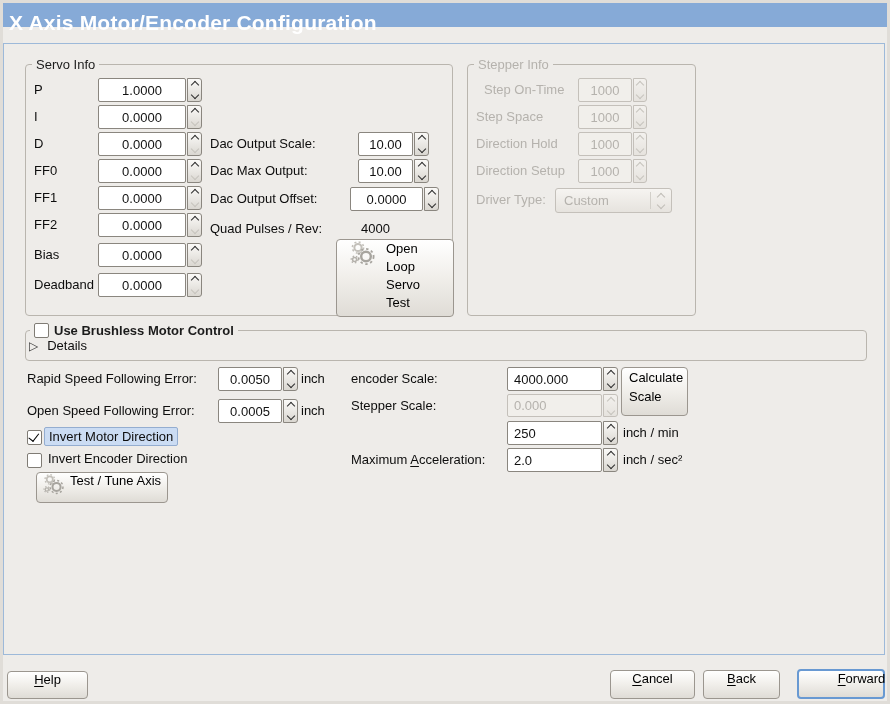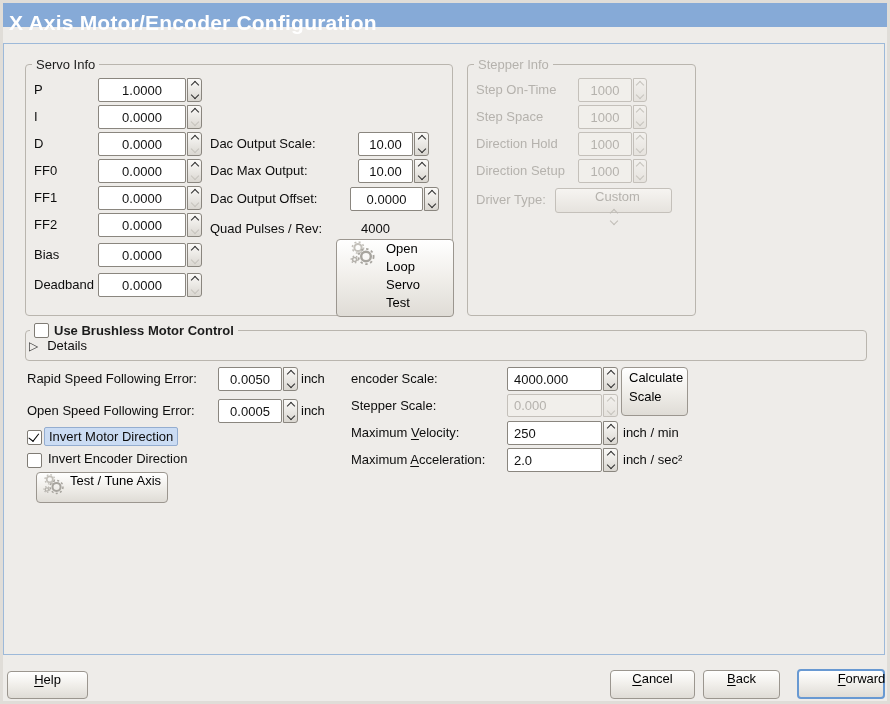--- a/index.html
+++ b/index.html
@@ -37,21 +37,21 @@
   .btn.focus{border:2px solid #6899d2;padding-left:41px;}
   .u{text-decoration:underline;text-underline-offset:2px;}
   .prelines{white-space:pre-line;}
 
   .cb{position:absolute;width:13px;height:13px;background:#fff;border:1px solid #807c75;border-radius:2px;box-sizing:content-box;}
   .cb.checked::after{content:"";position:absolute;left:3px;top:0px;width:4.5px;height:8.5px;border-right:1.8px solid #000;border-bottom:1.8px solid #000;transform:rotate(38deg);}
   .cb.inline{position:relative;display:inline-block;flex:0 0 auto;}
   .hl-label{position:absolute;font-size:13px;color:#0d0d0d;background:#cbdcf3;border:1px solid #94add0;border-radius:2px;padding:1px 4px;white-space:nowrap;}
 
   .combo{position:absolute;box-sizing:border-box;border:1px solid #c4c0ba;border-radius:3px;
-         background:linear-gradient(#f6f4f1,#e6e3de);display:flex;align-items:center;flex-direction:column;}
+         background:linear-gradient(#f6f4f1,#e6e3de);display:flex;align-items:center;}
   .combo .txt{flex:1;font-size:13px;color:#b5b2ad;padding-left:8px;}
   .combo .sep{width:1px;align-self:stretch;margin:3px 0;background:#d2cfc9;}
   .combo .arrows{width:20px;display:flex;flex-direction:column;align-items:center;gap:2px;}
   .combo .arrows i{display:block;width:5px;height:5px;border-right:1.5px solid #c0bdb7;border-bottom:1.5px solid #c0bdb7;}
   .combo .arrows .up{transform:rotate(-135deg);}
   .combo .arrows .dn{transform:rotate(45deg);}
 
   .expander{position:absolute;display:flex;align-items:center;gap:9px;font-size:13px;color:#0d0d0d;}
   .tri{font-size:12px;color:#333;line-height:14px;}
 
@@ -169,21 +169,21 @@
       <span class="prelines" style="text-align:left;line-height:18px;">Open
 Loop
 Servo
 Test</span>
     </div>
   </div>
 
   <div class="frame" style="left:467px;top:64px;width:229px;height:252px;">
     <span class="legend dim">Stepper Info</span>
 
-    <span class="lbl dim" style="left:8px;top:13px;text-align:center;">Step On-Time</span>
+    <span class="lbl dim" style="left:16px;top:13px;text-align:center;">Step On-Time</span>
     <input class="entry center disabled" style="left: 110px; top: 13px; width: 54px;" disabled="" value="1000">
     <span class="spin disabled" style="left:165px;top:13px;width:14px;">
         <i class="up"></i>
         <i class="dn"></i>
       </span>
 
     <span class="lbl dim" style="left:8px;top:40px;">Step Space</span>
     <input class="entry center disabled" style="left: 110px; top: 40px; width: 54px;" disabled="" value="1000">
     <span class="spin disabled" style="left:165px;top:40px;width:14px;">
         <i class="up"></i>
@@ -278,21 +278,20 @@
 Scale</span>
   </div>
 
   <span class="lbl" style="left:351px;top:394px;">Stepper Scale:</span>
   <input class="entry left disabled" style="left: 507px; top: 394px; width: 95px; height: 23px;" disabled="" value="0.000">
   <span class="spin disabled" style="left:603px;top:394px;height:23px;">
       <i class="up"></i>
       <i class="dn"></i>
     </span>
 
-  <span class="lbl" style="left:351px;top:421px;"><span>Maximum </span><span class="u">V</span><span>elocity:</span></span>
   <input class="entry left" style="left: 507px; top: 421px; width: 95px;" value="250">
   <span class="spin" style="left:603px;top:421px;">
       <i class="up"></i>
       <i class="dn"></i>
     </span>
   <span class="lbl" style="left:623px;top:421px;">inch / min</span>
 
   <span class="lbl" style="left:351px;top:448px;"><span>Maximum </span><span class="u">A</span><span>cceleration:</span></span>
   <input class="entry left" style="left: 507px; top: 448px; width: 95px;" value="2.0">
   <span class="spin" style="left:603px;top:448px;">

